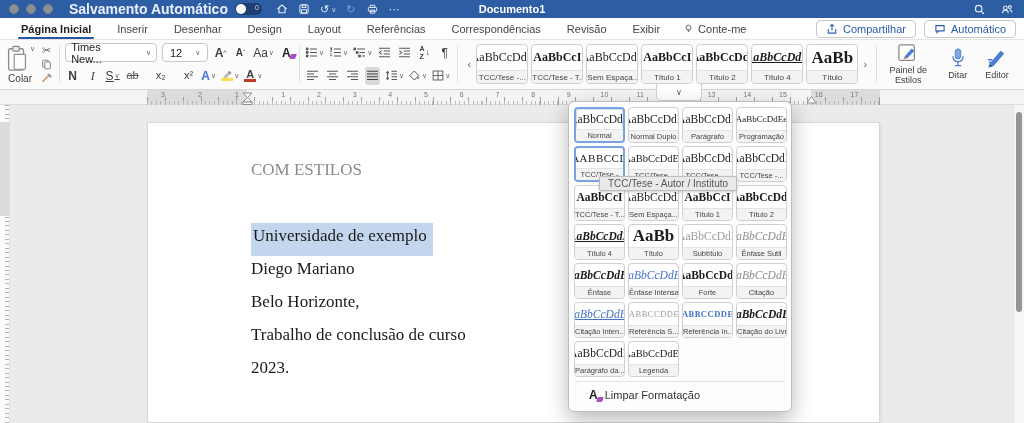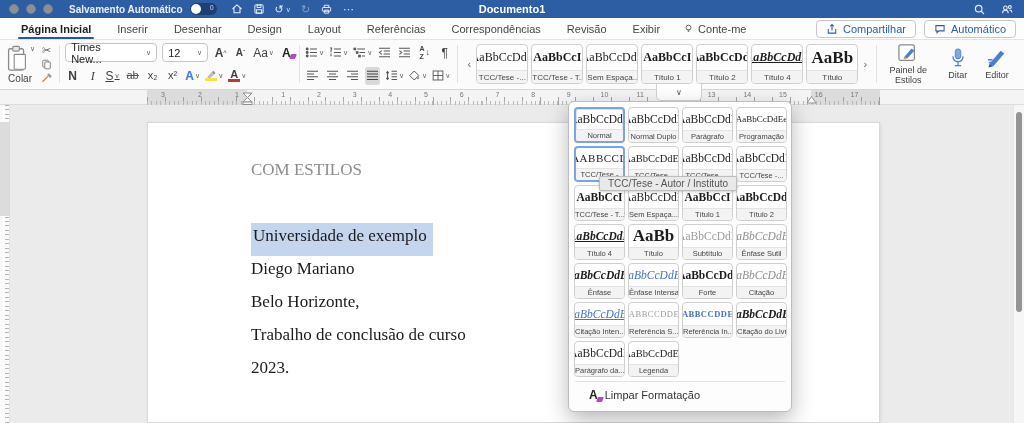--- a/index.html
+++ b/index.html
@@ -4,21 +4,21 @@
 <style>
   *{margin:0;padding:0;box-sizing:border-box;}
   body{font-family:"Liberation Sans",sans-serif;background:#fff;}
   .app{position:relative;width:1024px;height:423px;overflow:hidden;background:#ebebeb;}
 
   
   .titlebar{position:absolute;left:0;top:0;width:1024px;height:18px;background:#2d5da3;display:flex;align-items:center;color:#fff;}
   .traffic{display:flex;gap:7px;margin-left:9px;}
   .tl{width:10px;height:10px;border-radius:50%;background:#8b8f96;border:1px solid #7d8187;}
   .autosave{display:flex;align-items:center;gap:7px;margin-left:16px;}
-  .autosave-label{font-size:10px;font-weight:700;color:#e9eefb;}
+  .autosave-label{font-size:14px;font-weight:700;color:#e9eefb;}
   .toggle{width:27px;height:12px;border-radius:7px;background:#1e3f74;position:relative;}
   .toggle .knob{position:absolute;left:1px;top:1px;width:10px;height:10px;border-radius:50%;background:#fff;}
   .toggle .tglbl{position:absolute;right:3px;top:1px;font-size:7px;color:#cfd9ec;}
   .tb-icons{display:flex;align-items:center;gap:10px;margin-left:14px;font-size:11px;color:#e9eefb;}
   .tb-ic{display:inline-flex;align-items:center;line-height:1;}
   .tb-ic svg{display:block;}
   .dim{opacity:.45;}
   .crt-w{font-size:7px;margin-left:2px;color:#cfd9ec;}
   .tb-title{position:absolute;left:0;right:0;text-align:center;font-size:11px;font-weight:700;color:#fff;pointer-events:none;}
   .tb-right{position:absolute;right:10px;top:0;height:18px;display:flex;align-items:center;gap:14px;}
@@ -38,24 +38,24 @@
   .rdiv{width:1px;background:#e3e3e3;margin:3px 5px;}
   .rgroup{display:flex;flex-direction:column;justify-content:center;gap:3px;}
   .rrow{display:flex;align-items:center;gap:5px;height:20px;}
   .ric{display:inline-flex;align-items:center;justify-content:center;min-width:15px;height:18px;font-size:12px;color:#3f3f3f;line-height:1;border-radius:3px;}
   .ric svg{display:block;}
   .crt{font-size:7px;color:#666;margin-left:1px;}
   .pastegrp{flex-direction:row;align-items:center;gap:4px;}
   .paste-btn{display:flex;flex-direction:column;align-items:center;font-size:10px;color:#3f3f3f;}
   .paste-top{display:flex;align-items:flex-start;}
   .minicol{display:flex;flex-direction:column;justify-content:space-between;height:44px;padding:1px 0;}
-  .selbox{display:inline-flex;align-items:center;justify-content:space-between;border:1px solid #c6c6c6;border-radius:4px;background:#fff;height:19px;padding:0 5px;font-size:11px;color:#222;gap:12px;}
+  .selbox{display:inline-flex;align-items:center;justify-content:center;border:1px solid #c6c6c6;border-radius:4px;background:#fff;height:19px;padding:0 5px;font-size:11px;color:#222;gap:12px;}
   .b{font-weight:700;} .i{font-style:italic;font-family:"Liberation Serif",serif;} .u{text-decoration:underline;}
   .strike{text-decoration:line-through;font-size:11px;color:#555;}
-  .subsup{font-size:11px;}
+  .subsup{font-size:11px;margin-left:8px;}
   .fx-a{color:#4a7fd4;font-weight:700;text-shadow:0 0 1px #9ec0f0;}
   .clr-a{font-weight:700;position:relative;}
   .bar{display:block;width:12px;height:3px;margin-top:-1px;}
   .stack{display:flex;flex-direction:column;align-items:center;line-height:1;}
   .active-ic{background:#d9d9d9;}
   .sortic{display:flex;align-items:center;gap:1px;}
   .sortic .az{display:flex;flex-direction:column;font-size:7px;font-weight:700;color:#3f3f3f;line-height:1.1;}
   .arr{font-size:9px;color:#3f3f3f;}
 
   

